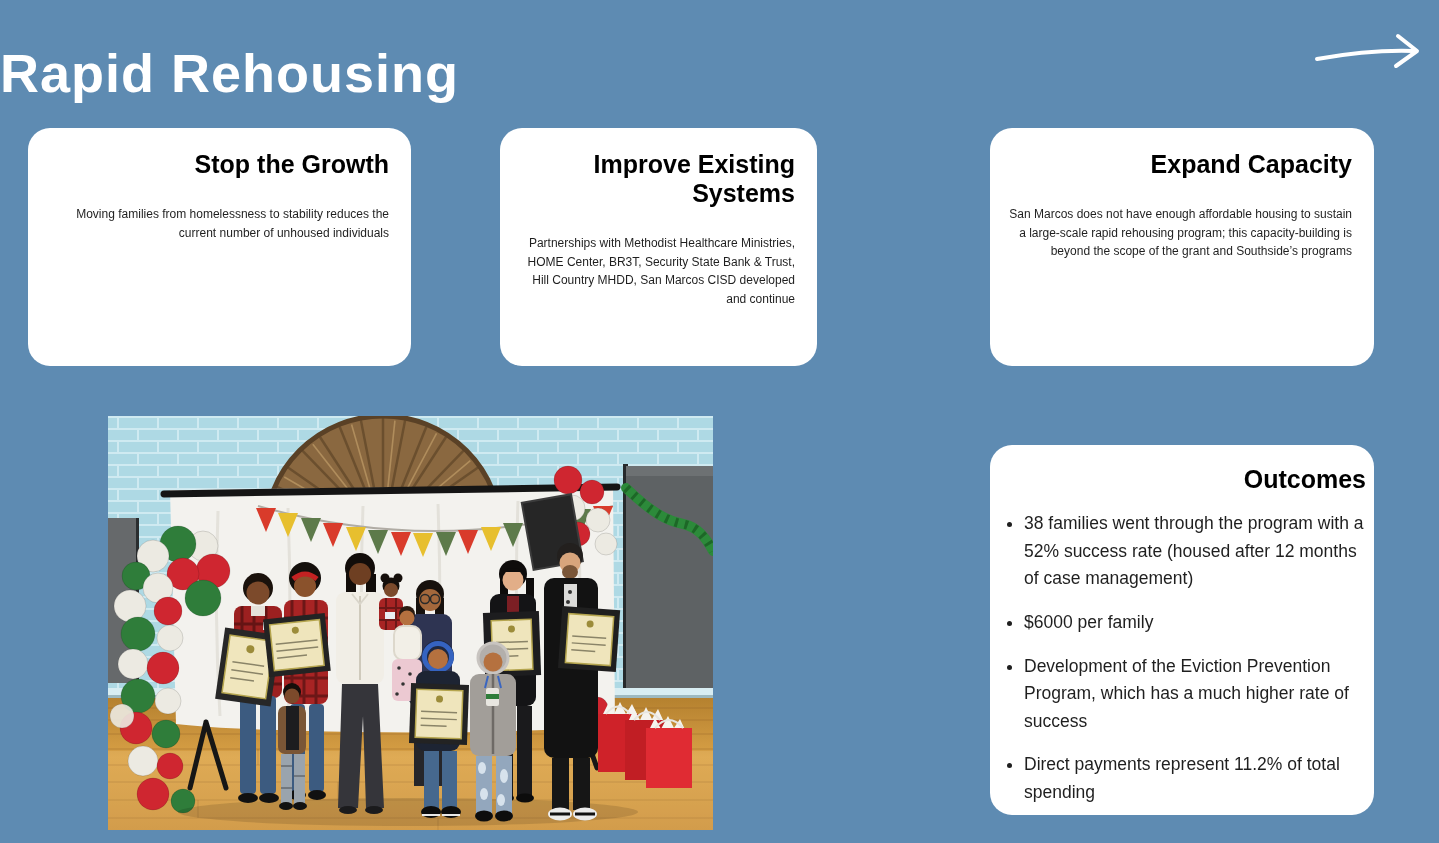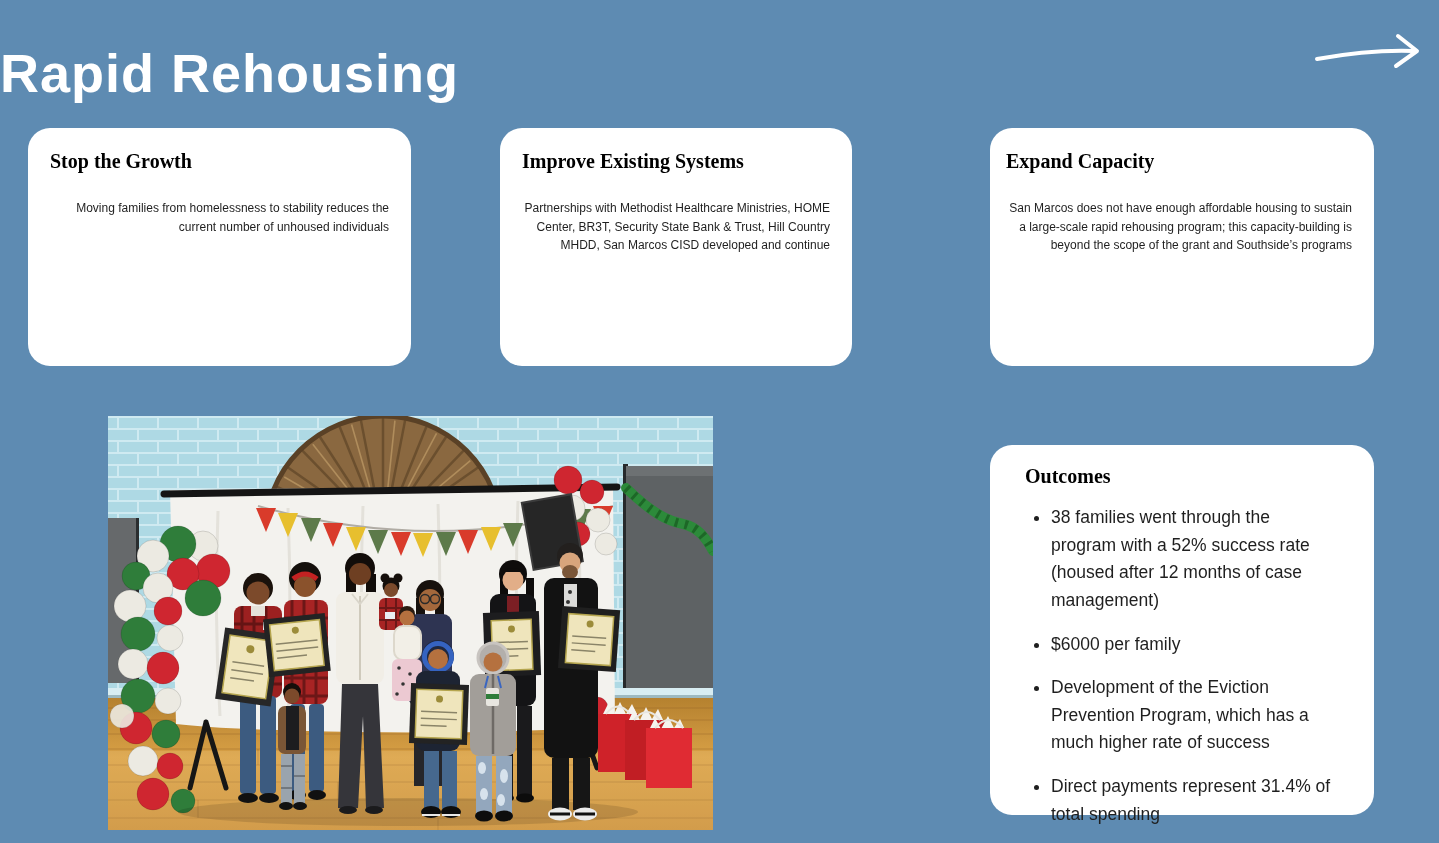--- a/index.html
+++ b/index.html
@@ -21,34 +21,33 @@
     cursor:pointer;
   }
   .card{
     position:absolute;
     background:var(--card,#FFFFFF);
     border-radius:22px;
     box-sizing:border-box;
     padding:18px 22px;
   }
   .card-1{left:28px;top:128px;width:383px;height:238px;}
-  .card-2{left:500px;top:128px;width:352px;height:238px;}
+  .card-2{left:500px;top:128px;width:317px;height:238px;}
   .card-3{left:990px;top:128px;width:384px;height:238px;padding-left:16px;}
   .card h2{
     margin:4px 0 0 0;
-    font-size:20px;font-weight:bold;text-align:left;
+    font-size:25px;font-weight:bold;text-align:right;
     color:var(--heading_text,#000000);
-    font-family:Liberation Serif, serif;
   }
   .card p{
     margin:26px 0 0 0;
     font-size:12px;line-height:1.55;text-align:right;
     color:var(--body_text,#1F1F1F);
   }
-  .card-outcomes{left:990px;top:445px;width:384px;height:370px;padding:16px 35px;}
+  .card-outcomes{left:990px;top:445px;width:384px;height:370px;padding:16px 8px;}
   .card-outcomes ul{
     margin:10px 0 0 0;padding:0 0 0 26px;
     text-align:left;
   }
   .card-outcomes li{
     font-size:17.5px;line-height:1.58;
     color:var(--body_text,#1F1F1F);
     margin-top:16px;
   }
   .photo{
@@ -89,21 +88,21 @@
   <div class="card card-outcomes">
     <h2>Outcomes</h2>
     <ul>
 
         <li>38 families went through the program with a 52% success rate (housed after 12 months of case management)</li>
 
         <li>$6000 per family</li>
 
         <li>Development of the Eviction Prevention Program, which has a much higher rate of success</li>
 
-        <li>Direct payments represent 31.4% of total spending</li>
+        <li>Direct payments represent 11.2% of total spending</li>
       </ul>
   </div>
 
   <div class="photo" role="img" aria-label="Group photo of families holding certificates at a holiday celebration with red, green and white balloons, a pennant banner and red gift bags">
     <svg width="605" height="414" viewBox="0 0 605 414">
       <defs>
         <pattern id="bricks" width="40" height="24" patternUnits="userSpaceOnUse">
           <rect width="40" height="24" fill="#aed9e4"></rect>
           <path d="M0 1 H40 M0 13 H40" stroke="#cfeaf1" stroke-width="2"></path>
           <path d="M10 1 V13 M30 13 V24" stroke="#cfeaf1" stroke-width="2"></path>

